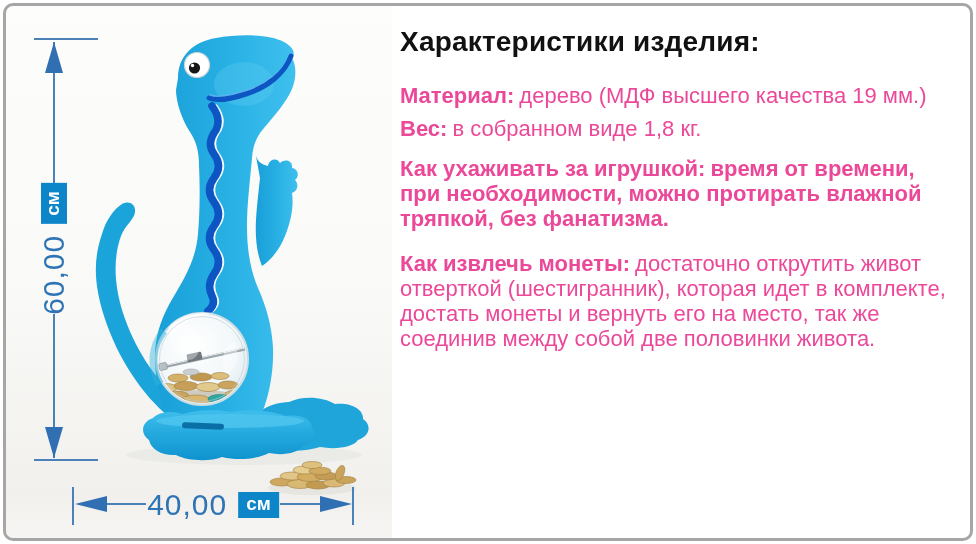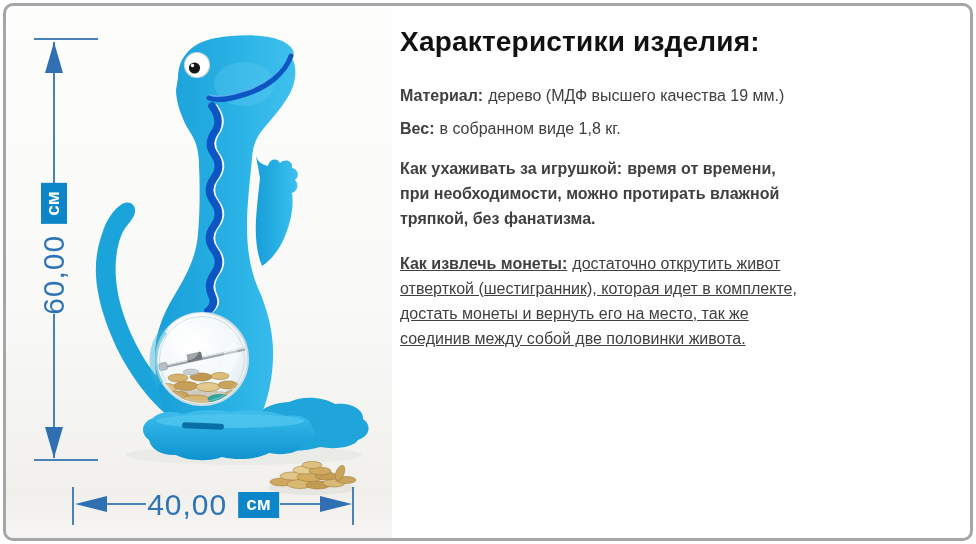--- a/index.html
+++ b/index.html
@@ -41,26 +41,26 @@
   .h-label{left:207px;top:499px;transform:translate(-50%,-50%);align-items:center;}
 
   
   .content{
     position:absolute;left:400px;top:26px;width:562px;color:#1d1d1d;
   }
   .content h1{
     margin:0 0 25px 0;font-size:28px;font-weight:bold;color:#111;letter-spacing:.2px;
   }
   .content p{
-    margin:0 0 8px 0;font-size:16px;line-height:25px;color:#404040;
+    margin:0 0 8px 0;font-size:22px;line-height:25px;color:#ec4899;
   }
   .content p b{margin-right:5px;}
   .content p .t{white-space:pre-line;}
   .gap-md{margin-top:15px !important;font-weight:bold;}
-  .gap-lg{margin-top:20px !important;text-decoration:underline;}
+  .gap-lg{margin-top:20px !important;}
 </style>
 </head>
 <body>
 
 <div class="photo-area">
 
   <svg class="photo-svg" width="390" height="544" viewBox="0 0 390 544">
     <defs>
       <linearGradient id="bodyGrad" x1="0" y1="0" x2="1" y2="0">
         <stop offset="0" stop-color="#189fd8"></stop>

